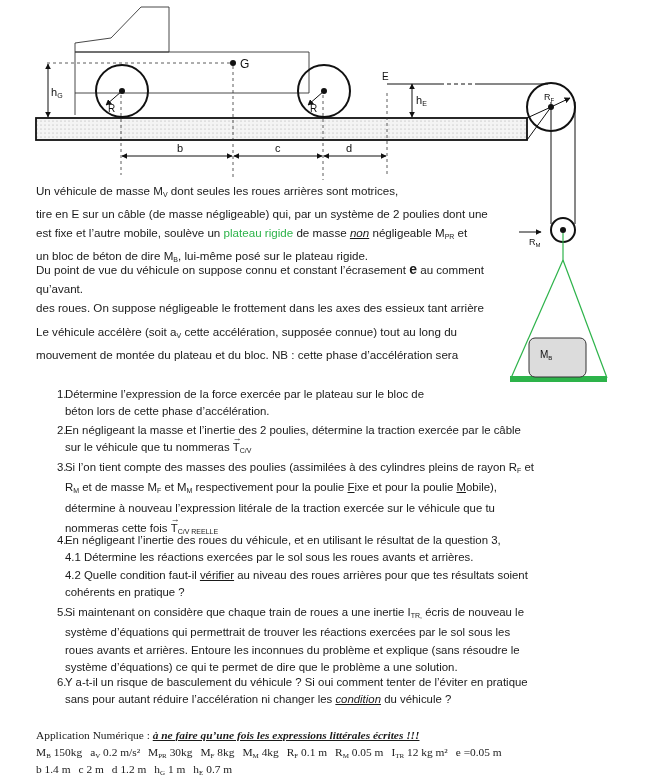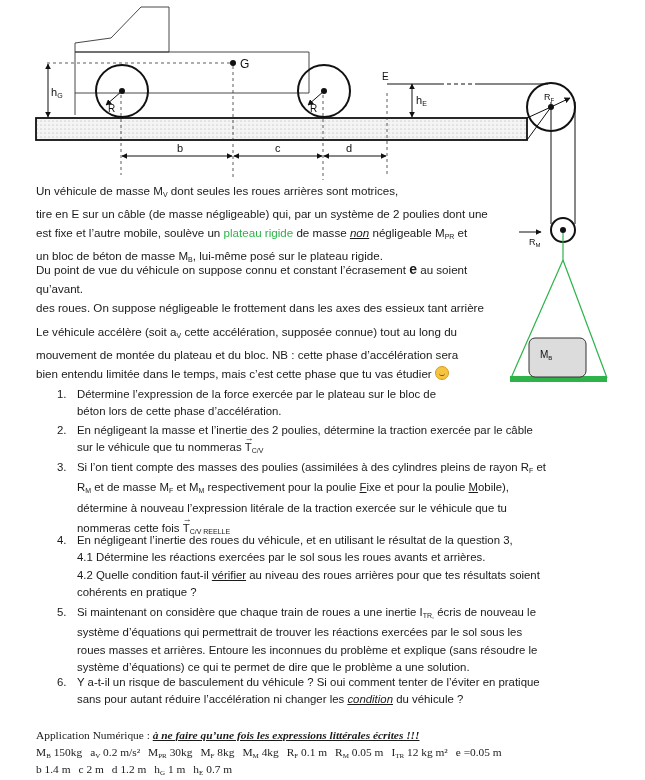--- a/index.html
+++ b/index.html
@@ -7,21 +7,21 @@
          font-family:"Liberation Sans", sans-serif; color:#1a1a1a; }
   #diagram { position:absolute; left:0; top:0; }
   .txt { position:absolute; font-size:11.6px; line-height:19px; white-space:nowrap; }
   .green { color:#2db34a; }
   .ul { text-decoration:underline; }
   .it { font-style:italic; }
   .b { font-weight:bold; }
   sub.s { font-size:7px; vertical-align:-2px; }
   .q { position:absolute; font-size:11.4px; line-height:17.4px; }
   .q .num { position:absolute; left:0; }
-  .q .body { position:absolute; left:20px; white-space:nowrap; }
+  .q .body { position:absolute; left:8px; white-space:nowrap; }
   .vec { position:relative; display:inline-block; }
   .vec::before { content:"\2192"; position:absolute; top:-9px; left:0; font-size:9px; }
   .smile { display:inline-block; width:12px; height:12px; border-radius:50%;
            background:#f5c542; border:1px solid #d69a1a; vertical-align:-2px; position:relative; }
   .smile::after { content:""; position:absolute; left:3px; top:5px; width:6px; height:3px;
            border-bottom:1.5px solid #7a4a00; border-radius:0 0 4px 4px; }
   .app { position:absolute; left:36px; font-size:11.4px; line-height:17px; white-space:nowrap;font-family:Liberation Serif, serif; }
   .app .lbl { margin-right:8px; }
 </style>
 </head>
@@ -120,33 +120,32 @@
     <text x="275" y="152" font-size="11">c</text>
     <text x="346" y="152" font-size="11">d</text>
     <text x="540" y="358" font-size="10"><tspan>M</tspan><tspan font-size="6" dy="2">B</tspan></text>
   </g>
 </svg>
 
 <div class="txt" style="left:36px; top:181px;">
   <div><span>Un véhicule de masse M</span><sub class="s">V</sub><span> dont seules les roues arrières sont motrices,</span></div>
   <div>tire en E sur un câble (de masse négligeable) qui, par un système de 2 poulies dont une</div>
   <div><span>est fixe et l’autre mobile, soulève un </span><span class="green">plateau rigide</span><span> de masse </span><span class="ul it">non</span><span> négligeable M</span><sub class="s">PR</sub><span> et</span></div>
-  <div><span>un bloc de béton de masse M</span><sub class="s">B</sub><span>, lui-même posé sur le plateau rigide.</span></div>
+  <div><span>un bloc de béton de dire M</span><sub class="s">B</sub><span>, lui-même posé sur le plateau rigide.</span></div>
 </div>
 
 <div class="txt" style="left:36px; top:260px;">
-  <div><span>Du point de vue du véhicule on suppose connu et constant l’écrasement </span><span class="b" style="font-size:14px">e</span><span> au soient</span></div>
+  <div><span>Du point de vue du véhicule on suppose connu et constant l’écrasement </span><span class="b" style="font-size:14px">e</span><span> au comment</span></div>
   <div>qu’avant.</div>
   <div>des roues. On suppose négligeable le frottement dans les axes des essieux tant arrière</div>
 </div>
 
 <div class="txt" style="left:36px; top:322px;">
   <div><span>Le véhicule accélère (soit a</span><sub class="s">V</sub><span> cette accélération, supposée connue) tout au long du</span></div>
   <div>mouvement de montée du plateau et du bloc. NB : cette phase d’accélération sera</div>
-  <div><span>bien entendu limitée dans le temps, mais c’est cette phase que tu vas étudier </span><span class="smile"></span></div>
 </div>
 
 <div class="q" style="left:57px; top:386px; width:560px; height:36px;">
   <span class="num">1.</span>
   <div class="body">
     <div>Détermine l’expression de la force exercée par le plateau sur le bloc de</div>
     <div>béton lors de cette phase d’accélération.</div>
   </div>
 </div>
 
@@ -176,21 +175,21 @@
     <div><span>4.2 Quelle condition faut-il </span><span class="ul">vérifier</span><span> au niveau des roues arrières pour que tes résultats soient</span></div>
     <div>cohérents en pratique ?</div>
   </div>
 </div>
 
 <div class="q" style="left:57px; top:604px; width:560px; height:72px;">
   <span class="num">5.</span>
   <div class="body">
     <div><span>Si maintenant on considère que chaque train de roues a une inertie I</span><sub class="s">TR,</sub><span> écris de nouveau le</span></div>
     <div>système d’équations qui permettrait de trouver les réactions exercées par le sol sous les</div>
-    <div>roues masses et arrières. Entoure les inconnues du problème et explique (sans résoudre le</div>
+    <div>roues avants et arrières. Entoure les inconnues du problème et explique (sans résoudre le</div>
     <div>système d’équations) ce qui te permet de dire que le problème a une solution.</div>
   </div>
 </div>
 
 <div class="q" style="left:57px; top:674px; width:560px; height:36px;">
   <span class="num">6.</span>
   <div class="body">
     <div>Y a-t-il un risque de basculement du véhicule ? Si oui comment tenter de l’éviter en pratique</div>
     <div><span>sans pour autant réduire l’accélération ni changer les </span><span class="ul it">condition</span><span> du véhicule ?</span></div>
   </div>

